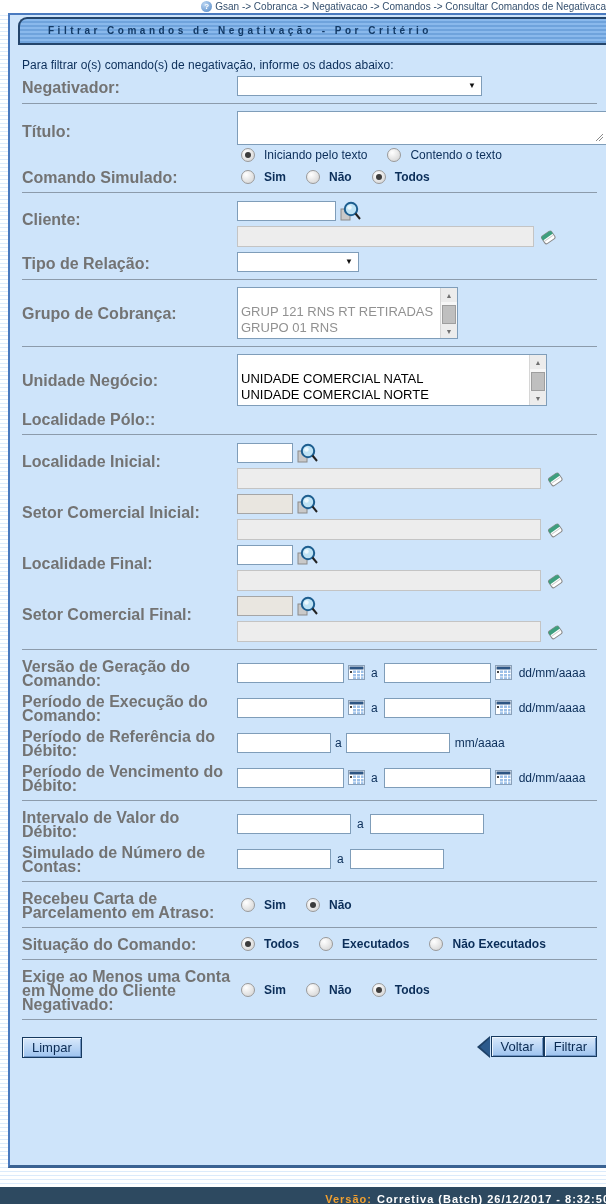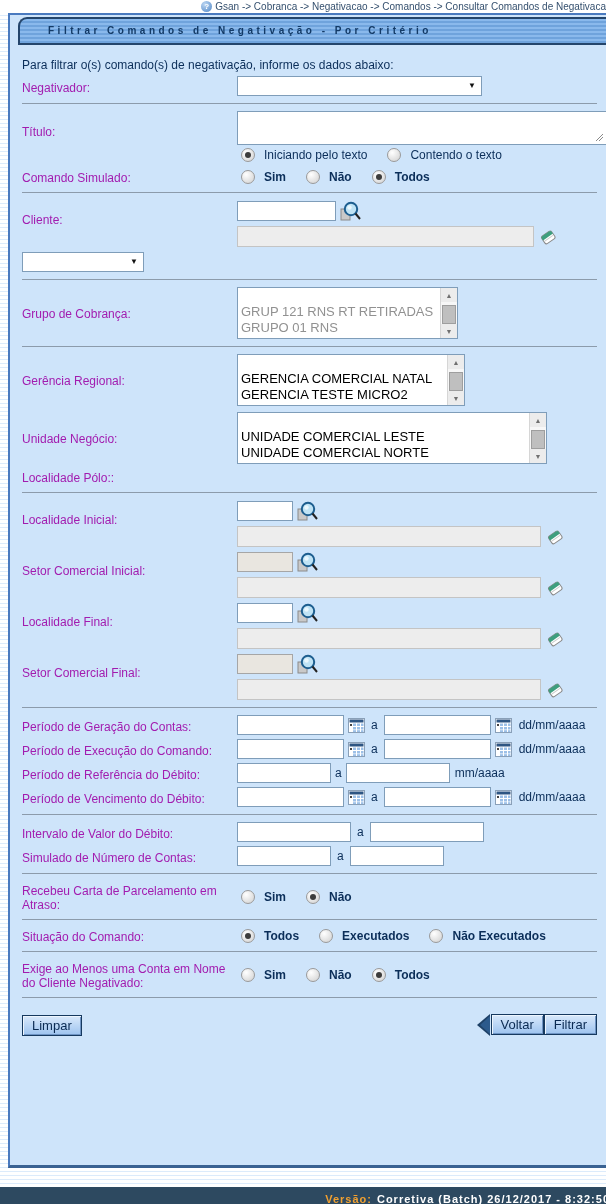--- a/index.html
+++ b/index.html
@@ -20,21 +20,21 @@
     background:#CEE4FA;border-left:2px solid #4a7abf;border-top:2px solid #4a7abf;
     border-bottom:3px solid #3a6292;box-sizing:border-box;overflow:hidden}
   .titlebar{margin:2px 0 0 8px;height:24px;line-height:24px;
     border:2px solid #24456b;border-right:none;border-top-left-radius:9px;
     background:repeating-linear-gradient(180deg,#8ab9ec 0 2px,#6fa3dc 2px 4px);
     color:#133a66;font-size:10px;font-weight:bold;letter-spacing:3.5px;padding-left:28px;
     white-space:nowrap;overflow:hidden}
   .intro{margin:13px 0 4px 12px;font-size:12px;color:#0b2e59}
   .row{display:flex;align-items:center;margin:2px 0 2px 12px}
   .row.top{align-items:flex-start}
-  .lbl{flex:0 0 215px;font-weight:normal;font-size:12px;color:#a21caf;line-height:14px;padding-top:3px}
+  .lbl{flex:0 0 215px;font-weight:bold;font-size:16px;color:#737373;line-height:14px;padding-top:3px}
   .ctl{display:flex;align-items:center;gap:4px;flex-wrap:nowrap}
   .stack{display:flex;flex-direction:column;gap:5px}
   .txt{height:18px;border:1px solid #7f9db9;background:#fff;box-sizing:content-box;
     font:12px "Liberation Sans",sans-serif;padding:0 2px}
   .grayfld{background:#ededed;border:1px solid #c4c4c4;height:19px}
   .disfld{background:#e9e6e0;border:1px solid #a6a6a6}
   .sel{position:relative;height:20px;border:1px solid #7f9db9;background:#fff;
     display:flex;align-items:center;justify-content:flex-end;padding-right:5px;box-sizing:border-box}
   .sel .ar{font-size:8px;color:#111;line-height:8px}
   .tarea{width:368px;height:32px;border:1px solid #7f9db9;background:#fff;position:relative}
@@ -177,20 +177,21 @@
       <div class="ctl">
         <div class="txt grayfld" style="width:291px"></div>
         <svg class="icon" width="20" height="20">
             <use href="#ers"></use>
           </svg>
       </div>
     </div>
   </div>
 
   <div class="row" style="margin-top:5px">
+    <span class="lbl">Tipo de Relação:</span>
     <div class="ctl">
       <div class="sel" style="width:122px">
         <span class="ar">▼</span>
       </div>
     </div>
   </div>
 
   <div class="sep"></div>
 
   <div class="row top" style="margin-top:6px">
@@ -206,56 +207,39 @@
         <div class="sb-track">
             <div class="sb-thumb"></div>
           </div>
         <div class="sb-btn">▼</div>
       </div>
     </div>
   </div>
 
   <div class="sep"></div>
 
+
   <div class="row top" style="margin-top:6px">
-    <span class="lbl" style="padding-top:20px">Gerência Regional:</span>
-    <div class="msel" style="width:228px">
+    <span class="lbl" style="padding-top:20px">Unidade Negócio:</span>
+    <div class="msel" style="width:310px">
       <div class="mlist">
         <div class="opt"></div>
-        <div class="opt">GERENCIA COMERCIAL NATAL</div>
-        <div class="opt">GERENCIA TESTE MICRO2</div>
+        <div class="opt">UNIDADE COMERCIAL NATAL</div>
+        <div class="opt">UNIDADE COMERCIAL NORTE</div>
       </div>
       <div class="sb">
         <div class="sb-btn">▲</div>
         <div class="sb-track">
             <div class="sb-thumb"></div>
           </div>
         <div class="sb-btn">▼</div>
       </div>
     </div>
   </div>
 
-  <div class="row top" style="margin-top:6px">
-    <span class="lbl" style="padding-top:20px">Unidade Negócio:</span>
-    <div class="msel" style="width:310px">
-      <div class="mlist">
-        <div class="opt"></div>
-        <div class="opt">UNIDADE COMERCIAL LESTE</div>
-        <div class="opt">UNIDADE COMERCIAL NORTE</div>
-      </div>
-      <div class="sb">
-        <div class="sb-btn">▲</div>
-        <div class="sb-track">
-            <div class="sb-thumb"></div>
-          </div>
-        <div class="sb-btn">▼</div>
-      </div>
-    </div>
-  </div>
-
   <div class="row" style="margin-top:4px">
     <span class="lbl">Localidade Pólo::</span>
   </div>
 
   <div class="sep"></div>
 
   <div class="row top" style="margin-top:8px">
     <span class="lbl" style="padding-top:12px">Localidade Inicial:</span>
     <div class="stack">
       <div class="ctl">
@@ -323,21 +307,21 @@
         <svg class="icon" width="20" height="20">
             <use href="#ers"></use>
           </svg>
       </div>
     </div>
   </div>
 
   <div class="sep"></div>
 
   <div class="row" style="margin-top:6px">
-    <span class="lbl">Período de Geração do Contas:</span>
+    <span class="lbl">Versão de Geração do Comando:</span>
     <div class="ctl">
       <input class="txt" style="width: 101px;">
       <svg class="icon" width="17" height="15">
           <use href="#cal"></use>
         </svg>
       <span class="asep">a</span>
       <input class="txt" style="width: 101px;">
       <svg class="icon" width="17" height="15">
           <use href="#cal"></use>
         </svg>

